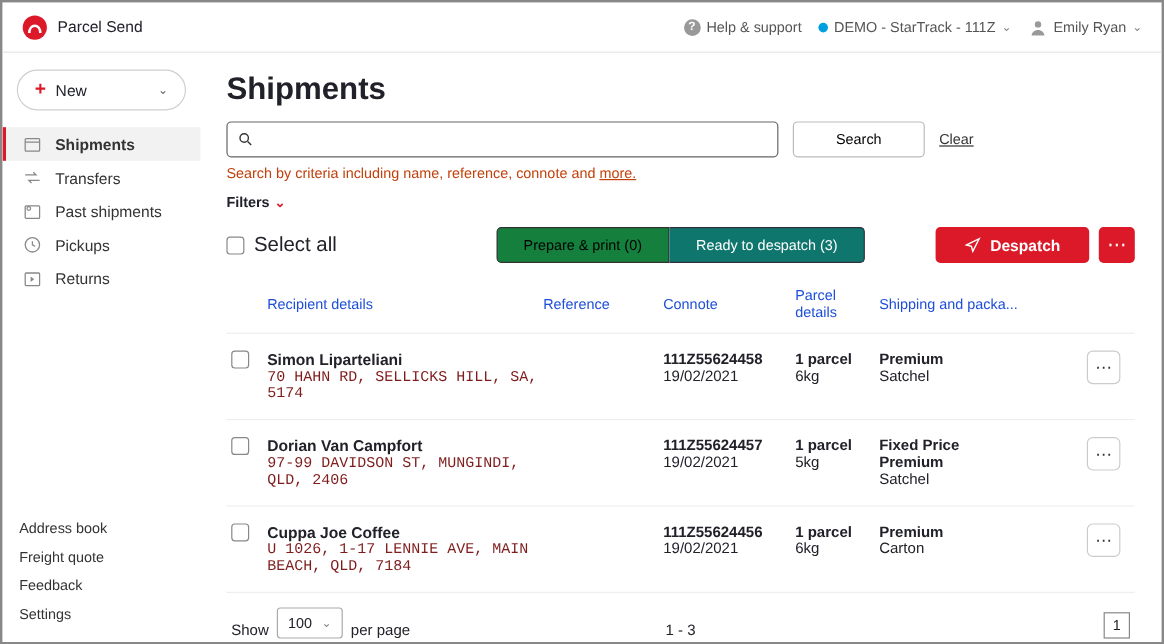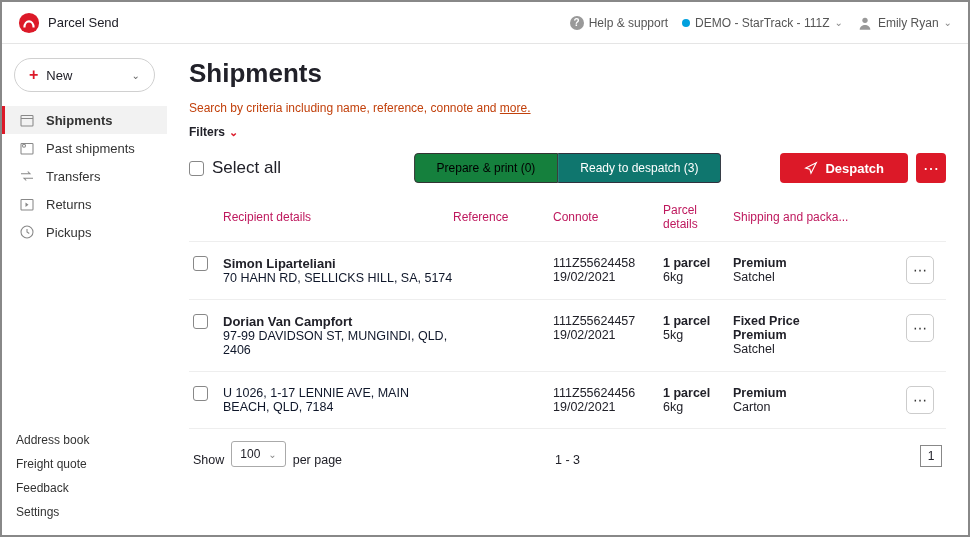--- a/index.html
+++ b/index.html
@@ -52,32 +52,32 @@
 .toolbar { position:relative; }
 .seg-btn { height:30px; padding:0 22px; font-size:12px; border:1px solid #333; background:#15803d; cursor:pointer; }
 .seg-btn:first-child { border-radius:4px 0 0 4px; }
 .seg-btn:last-child { border-radius:0 4px 4px 0; border-left:0; }
 .seg-btn.dark { background:#0f766e; color:#fff; border-color:#31313d; }
 .despatch { margin-left:auto; display:flex; gap:8px; }
 .despatch-btn { height:30px; padding:0 24px; background:#dc1928; color:#fff; border:0; border-radius:4px; font-size:13px; font-weight:600; display:flex; align-items:center; gap:7px; cursor:pointer; }
 .more-btn { width:30px; height:30px; background:#dc1928; border:0; border-radius:4px; color:#fff; font-size:16px; cursor:pointer; display:flex; align-items:center; justify-content:center; }
 
 
-.thead { display:flex; align-items:center; font-size:12px; color:#be185d; padding:12px 4px 10px 4px; }
+.thead { display:flex; align-items:center; font-size:12px; color:#1d4ed8; padding:12px 4px 10px 4px; }
 .col-chk { width:30px; }
 .col-rec { width:230px; }
 .col-ref { width:100px; }
 .col-con { width:110px; }
 .col-par { width:70px; }
 .col-shp { flex:1; }
 .col-act { width:36px; }
 .row { display:flex; padding:14px 4px; border-top:1px solid #eee; font-size:12.5px; }
 .rec-name { font-weight:700; font-size:13px; }
-.rec-addr { color:#0f172a; }
-.con-id { font-weight:400; }
+.rec-addr { color:#7f1d1d;font-family:Liberation Mono, monospace; }
+.con-id { font-weight:700; }
 .par-n { font-weight:700; }
 .shp-pre { font-weight:700; }
 .row-more { width:28px; height:28px; border:1px solid #ccc; border-radius:5px; display:flex; align-items:center; justify-content:center; cursor:pointer; font-size:14px; color:#333; }
 
 .footer-row { display:flex; align-items:flex-end; padding:12px 4px 0 4px; font-size:12.5px; border-top:1px solid #eee; }
 .per-sel { height:26px; border:1px solid #aaa; border-radius:3px; padding:0 8px; margin:0 7px; font-size:12px; display:flex; align-items:center; gap:8px; cursor:pointer; }
 .pg-count { position:absolute; left:50%; transform:translateX(-50%); font-weight:400; }
 .footer-row { position:relative; }
 .page-num { margin-left:auto; width:22px; height:22px; border:1px solid #888; display:flex; align-items:center; justify-content:center; font-size:12px; }
 </style>
@@ -126,57 +126,68 @@
       <div class="nav">
         <div class="nav-item active">
           <svg class="nav-ico" viewBox="0 0 24 24">
               <rect x="4" y="6" width="16" height="14" rx="1"></rect>
               <path d="M4 10h16"></path>
             </svg>
           <span>Shipments</span>
         </div>
         <div class="nav-item">
           <svg class="nav-ico" viewBox="0 0 24 24">
+              <path d="M4 9h12l-3-3M20 15H8l3 3"></path>
+            </svg>
+          <span>Transfers</span>
+        </div>
+        <div class="nav-item">
+          <svg class="nav-ico" viewBox="0 0 24 24">
               <rect x="4" y="6" width="16" height="14" rx="1"></rect>
               <circle cx="8" cy="9" r="2"></circle>
             </svg>
           <span>Past shipments</span>
         </div>
         <div class="nav-item">
           <svg class="nav-ico" viewBox="0 0 24 24">
-              <path d="M4 9h12l-3-3M20 15H8l3 3"></path>
-            </svg>
-          <span>Transfers</span>
+              <circle cx="12" cy="12" r="8"></circle>
+              <path d="M12 8v4l3 2"></path>
+            </svg>
+          <span>Pickups</span>
         </div>
         <div class="nav-item">
           <svg class="nav-ico" viewBox="0 0 24 24">
               <rect x="4" y="6" width="16" height="14" rx="1"></rect>
               <path d="M14 13l-4-3v6z" fill="#888" stroke="none"></path>
             </svg>
           <span>Returns</span>
-        </div>
-        <div class="nav-item">
-          <svg class="nav-ico" viewBox="0 0 24 24">
-              <circle cx="12" cy="12" r="8"></circle>
-              <path d="M12 8v4l3 2"></path>
-            </svg>
-          <span>Pickups</span>
         </div>
       </div>
       <div class="sidebar-bottom">
         <span>Address book</span>
         <span>Freight quote</span>
         <span>Feedback</span>
         <span>Settings</span>
       </div>
     </div>
 
     <div class="main">
       <div class="page-title">Shipments</div>
 
+      <div class="search-row">
+        <div class="search-box">
+          <svg width="14" height="14" viewBox="0 0 24 24" fill="none" stroke="#333" stroke-width="2">
+              <circle cx="10" cy="10" r="6"></circle>
+              <path d="M15 15l5 5"></path>
+            </svg>
+          <input placeholder="" style="">
+        </div>
+        <button class="search-btn">Search</button>
+        <span class="clear-link">Clear</span>
+      </div>
       <div class="search-hint">
         <span>Search by criteria including name, reference, connote and </span><span class="more">more.</span>
       </div>
       <div class="filters">
         <span>Filters</span>
         <span class="car">⌄</span>
       </div>
 
       <div class="toolbar">
         <div class="selall">
@@ -260,20 +271,21 @@
         <div class="col-act">
             <div class="row-more">⋯</div>
           </div>
       </div>
 
       <div class="row">
         <div class="col-chk">
             <div class="chk"></div>
           </div>
         <div class="col-rec">
+          <div class="rec-name">Cuppa Joe Coffee</div>
           <div class="rec-addr">U 1026, 1-17 LENNIE AVE, MAIN BEACH, QLD, 7184</div>
         </div>
         <div class="col-ref"></div>
         <div class="col-con">
           <div class="con-id">111Z55624456</div>
           <div>19/02/2021</div>
         </div>
         <div class="col-par">
           <div class="par-n">1 parcel</div>
           <div>6kg</div>

